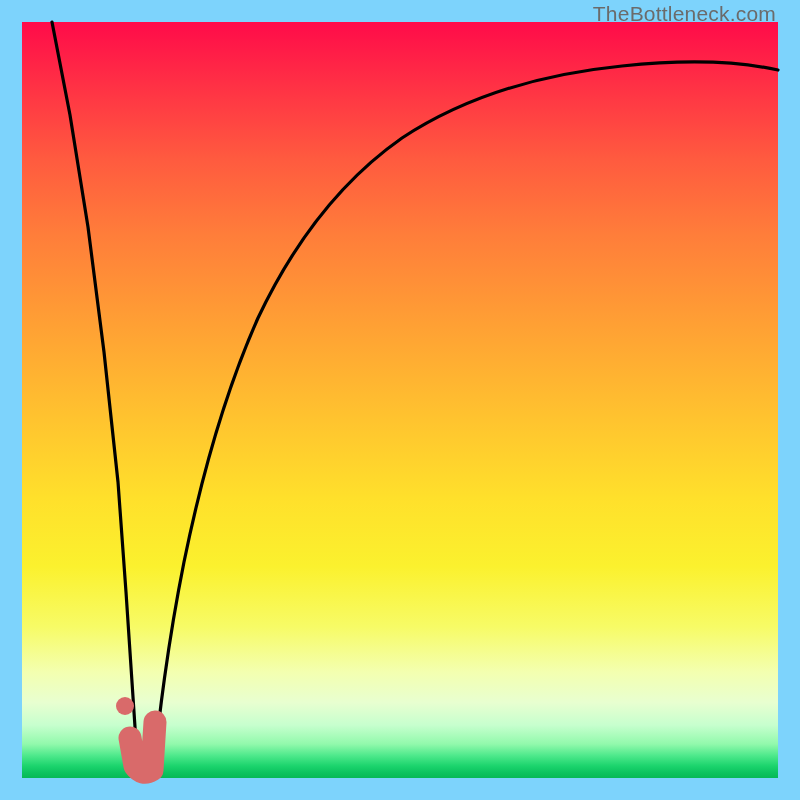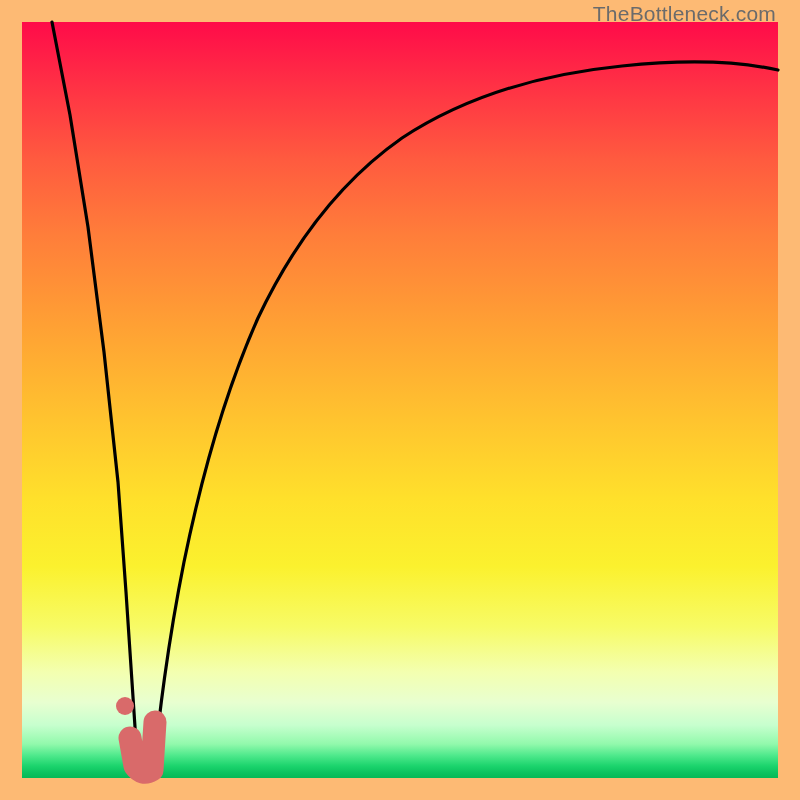--- a/index.html
+++ b/index.html
@@ -10,21 +10,21 @@
     background: #000;
     overflow: hidden;
     font-family: Arial, Helvetica, sans-serif;
   }
   .frame {
     position: absolute;
     left: 0;
     top: 0;
     width: 800px;
     height: 800px;
-    background: #fdba74;
+    background: #7dd3fc;
   }
   .plot {
     position: absolute;
     left: 22px;
     top: 22px;
     width: 756px;
     height: 756px;
     
     background: linear-gradient(to bottom,
       #ff0b49 0%,

